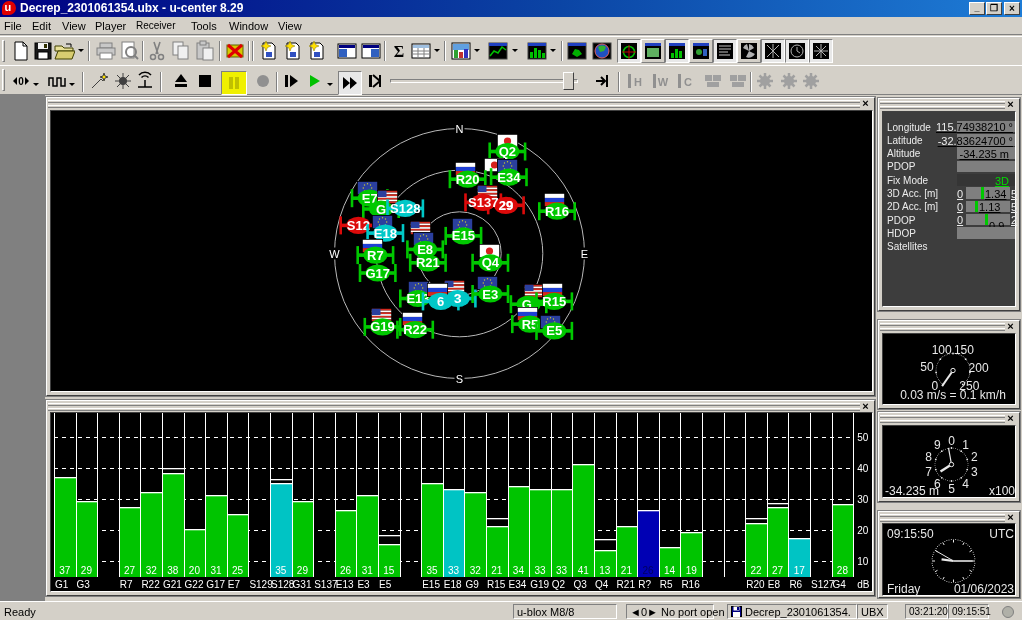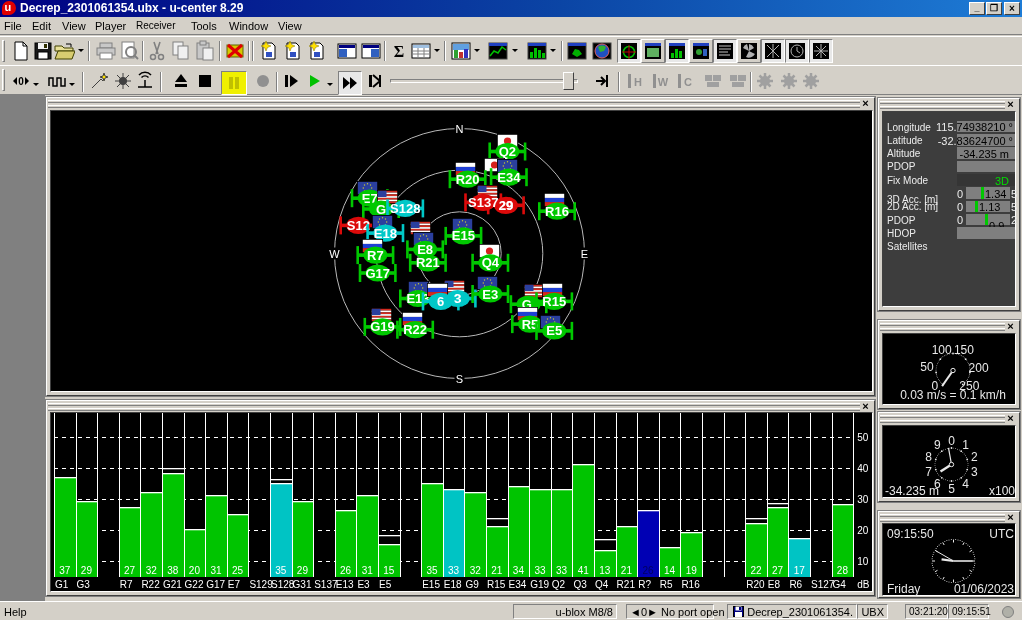--- a/index.html
+++ b/index.html
@@ -5,24 +5,24 @@
   font-family:"Liberation Sans", sans-serif; background:#d4d0c8; }
 .abs { position:absolute; }
 .tbtn { position:absolute; width:22px; height:22px; top:3px; }
 .sep { position:absolute; width:2px; height:20px; top:4px; border-left:1px solid #808080; border-right:1px solid #fff; }
 .grip { position:absolute; left:2px; top:3px; width:3px; height:22px; border:1px solid; border-color:#fff #808080 #808080 #fff; }
 .dd { position:absolute; top:12px; width:0; height:0; border-left:3px solid transparent; border-right:3px solid transparent; border-top:3px solid #000; }
 .win { position:absolute; background:#d4d0c8; border:1px solid; border-color:#fff #404040 #404040 #fff; box-shadow:0 0 0 1px #808080; }
 .gripline { height:3px; border-top:1px solid #fff; border-bottom:1px solid #808080; margin:2px 14px 0 1px; }
 .closex { position:absolute; right:2px; top:1px; width:13px; height:11px; font-size:11px; line-height:9px; text-align:center; font-weight:bold; color:#000; }
 .blackc { position:absolute; background:#000; border:1px solid; border-color:#404040 #fff #fff #404040; }
-.sbox { position:absolute; height:15px; top:2px; border:1px solid; border-color:#808080 #fff #fff #808080; font-size:11px; color:#000; padding:1px 3px 0 3px; white-space:nowrap;text-align:right; }
+.sbox { position:absolute; height:15px; top:2px; border:1px solid; border-color:#808080 #fff #fff #808080; font-size:11px; color:#000; padding:1px 3px 0 3px; white-space:nowrap; }
 .dlab { position:absolute; left:4px; color:#ececec; font-size:10px; white-space:nowrap; }
 .dbox { position:absolute; background:#7f7f7f; height:11.5px; }
-.dval { font-size:11px; color:#000; white-space:nowrap; }
+.dval { font-size:11px; color:#000; white-space:nowrap;text-decoration:underline; }
 </style></head>
 <body>
 
 <div class="abs" style="left:0;top:0;width:1022px;height:17px;background:linear-gradient(90deg,#000082 0%,#0b45a5 55%,#1e7cd6 100%)">
   <div class="abs" style="left:2px;top:1px;width:14px;height:14px;background:#e00000;border-radius:7px 7px 7px 2px"></div>
   <div class="abs" style="left:4.5px;top:1px;color:#fff;font-size:11px;font-weight:bold">u</div>
   <div class="abs" style="left:20px;top:1px;color:#fff;font-size:12px;font-weight:bold">Decrep_2301061354.ubx - u-center 8.29</div>
   <div class="abs" style="left:969px;top:2px;width:16px;height:13px;background:#d4d0c8;border:1px solid;border-color:#fff #404040 #404040 #fff;font-size:9px;text-align:center;line-height:11px;font-weight:bold">_</div>
   <div class="abs" style="left:986px;top:2px;width:16px;height:13px;background:#d4d0c8;border:1px solid;border-color:#fff #404040 #404040 #fff;font-size:9px;text-align:center;line-height:11px;font-weight:bold">❐</div>
   <div class="abs" style="left:1004px;top:2px;width:16px;height:13px;background:#d4d0c8;border:1px solid;border-color:#fff #404040 #404040 #fff;font-size:10px;text-align:center;line-height:12px;font-weight:bold">×</div>
@@ -1459,21 +1459,21 @@
 <div class="win" style="left:878px;top:98px;width:142px;height:213px">
   <div class="gripline"></div>
     <div class="gripline"></div>
   <div class="closex">×</div>
   <div class="abs" style="left:3px;top:12px;width:134px;height:196px;background:#3d3d3d;border:1px solid;border-color:#404040 #fff #fff #404040">
     <div class="dlab" style="top:9.5px">Longitude</div>
       <div class="dlab" style="top:22.8px">Latitude</div>
       <div class="dlab" style="top:36.1px">Altitude</div>
       <div class="dlab" style="top:49.4px">PDOP</div>
       <div class="dlab" style="top:62.7px">Fix Mode</div>
-      <div class="dlab" style="top:82px">3D Acc. [m]</div>
+      <div class="dlab" style="top:76.0px">3D Acc. [m]</div>
       <div class="dlab" style="top:89.3px">2D Acc. [m]</div>
       <div class="dlab" style="top:102.6px">PDOP</div>
       <div class="dlab" style="top:115.9px">HDOP</div>
       <div class="dlab" style="top:129.2px">Satellites</div>
     <div class="dbox" style="left:74px;top:8.8px;width:58px"></div>
     <div class="abs dval" style="right:2px;top:9.3px"><span style="color:#ececec">115.</span><span>74938210 °</span></div>
     <div class="dbox" style="left:74px;top:22.1px;width:58px"></div>
     <div class="abs dval" style="right:2px;top:22.6px"><span style="color:#ececec">-32.</span><span>83624700 °</span></div>
     <div class="dbox" style="left:74px;top:35.4px;width:58px"></div>
     <div class="abs dval" style="right:6px;top:35.9px">-34.235 m</div>
@@ -1707,21 +1707,21 @@
         <line x1="70.5" y1="37" x2="89.5" y2="37.0" stroke="#e8e8e8" stroke-width="1.6"></line>
         <line x1="70.5" y1="37" x2="53.2" y2="27.0" stroke="#e8e8e8" stroke-width="1.0"></line>
         <text x="4" y="14" font-size="12" fill="#e8e8e8">09:15:50</text>
         <text x="131" y="14" text-anchor="end" font-size="12" fill="#e8e8e8">UTC</text>
         <text x="4" y="69" font-size="12" fill="#e8e8e8">Friday</text>
         <text x="131" y="69" text-anchor="end" font-size="12" fill="#e8e8e8">01/06/2023</text>
       </svg></div>
 </div>
 
 <div class="abs" style="left:0;top:601px;width:1022px;height:19px;background:#d4d0c8;border-top:1px solid #fff">
-  <span class="abs" style="left:4px;top:4px;font-size:11px">Help</span>
+  <span class="abs" style="left:4px;top:4px;font-size:11px">Ready</span>
   <div class="sbox" style="left:513px;width:104px">u-blox M8/8</div>
   <div class="sbox" style="left:626px;width:88px">◄0► No port open</div>
   <div class="sbox" style="left:727px;width:130px"><svg width="11" height="11" style="vertical-align:-1px">
         <rect x="0.5" y="0.5" width="10" height="10" fill="#000080" stroke="#000"></rect>
         <rect x="2.5" y="0.5" width="6" height="4" fill="#fff"></rect>
         <rect x="6" y="1" width="2" height="3" fill="#000080"></rect>
         <rect x="2" y="6" width="7" height="5" fill="#fff"></rect>
       </svg> Decrep_2301061354.</div>
   <div class="sbox" style="left:857px;width:31px">UBX</div>
   <div class="sbox" style="left:905px;width:43px;font-size:10px">03:21:20</div>

